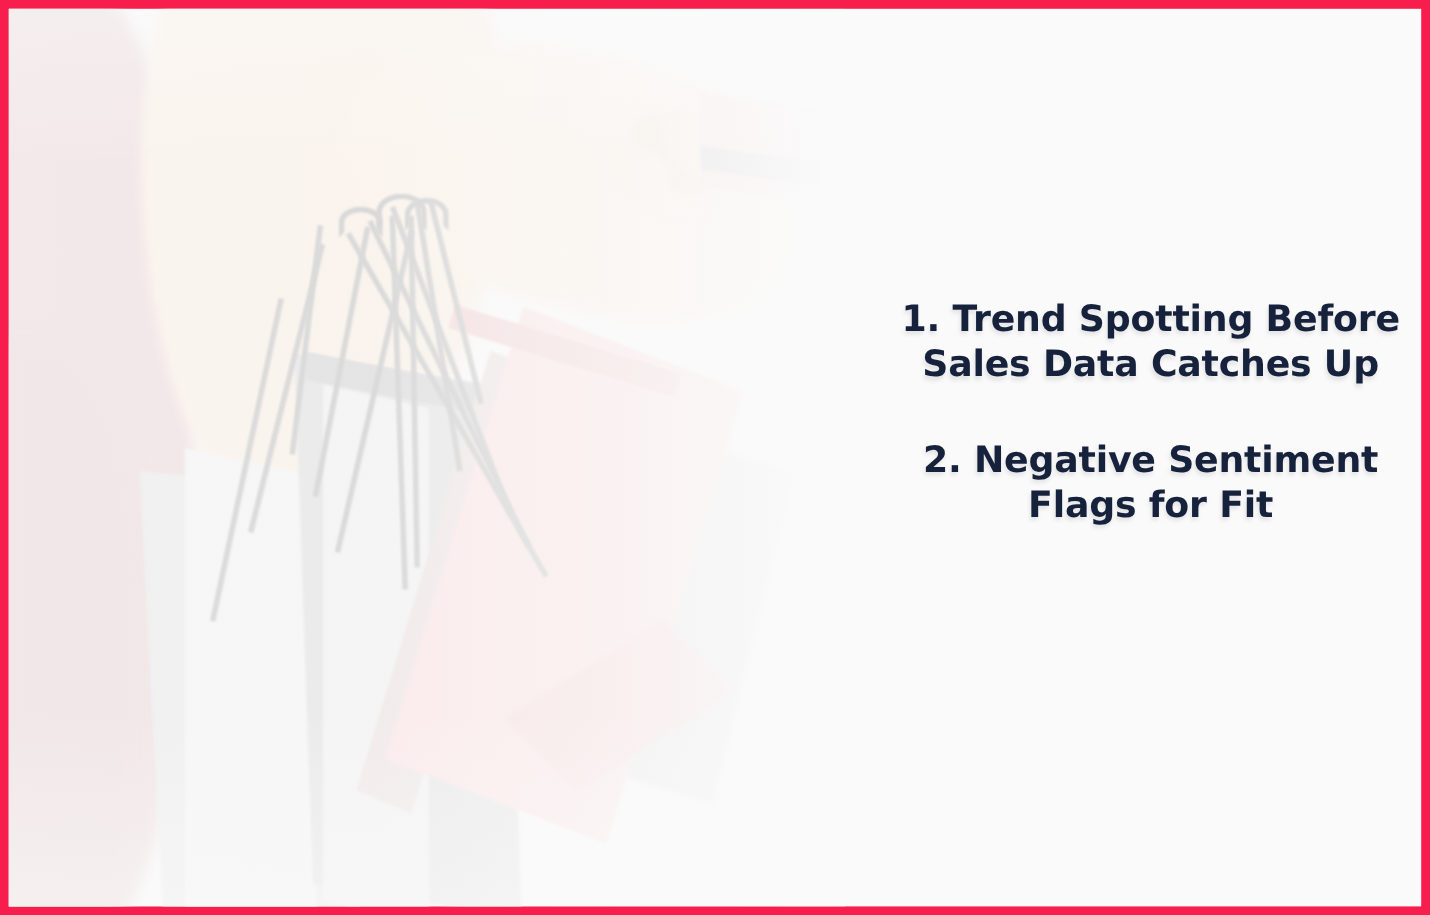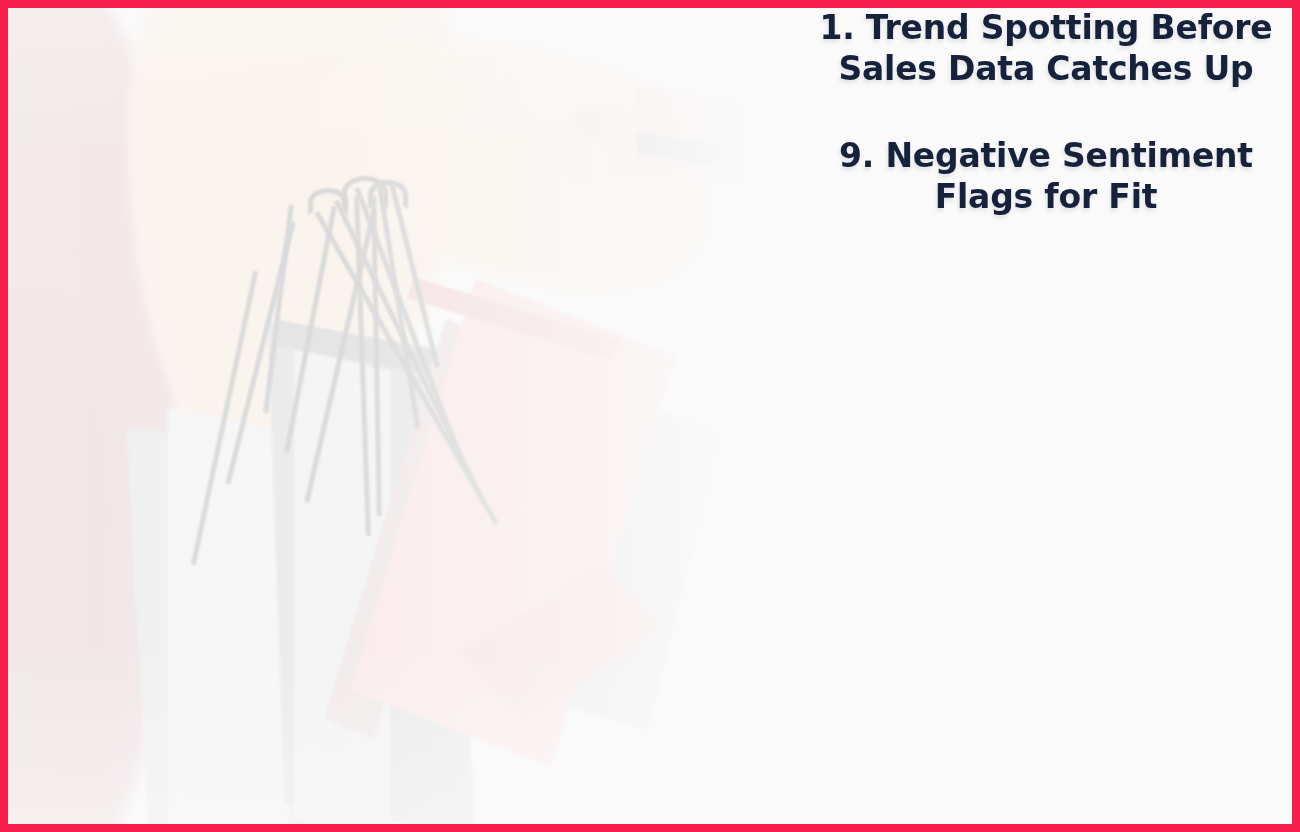--- a/index.html
+++ b/index.html
@@ -247,20 +247,21 @@
   }
 
   
   #text-panel {
     position:absolute;
     left:792px; top:0;
     width:492px; height:816px;
     display:flex;
     flex-direction:column;
     justify-content:flex-start;
+    padding-top:262px;
   }
 
   .list-item {
     text-align:center;
     color:#16223C;
     font-family:"DejaVu Sans", sans-serif;
     font-weight:bold;
     font-size:33px;
     line-height:1.24;
     letter-spacing:-0.2px;
@@ -327,18 +328,18 @@
         <div class="card-stripe"></div>
       </div>
 
       <div id="photo-fade"></div>
       <div id="photo-fade-v"></div>
     </div>
 
     <div id="text-panel">
       <div class="list-item" id="item-1">1. Trend Spotting Before Sales Data Catches Up</div>
 
-      <div class="list-item" id="item-2">9. Negative Sentiment Flags for Fit</div>
+      <div class="list-item" id="item-2">2. Negative Sentiment Flags for Fit</div>
 
     </div>
 
   </div>
 </div>
 
 </body></html>

